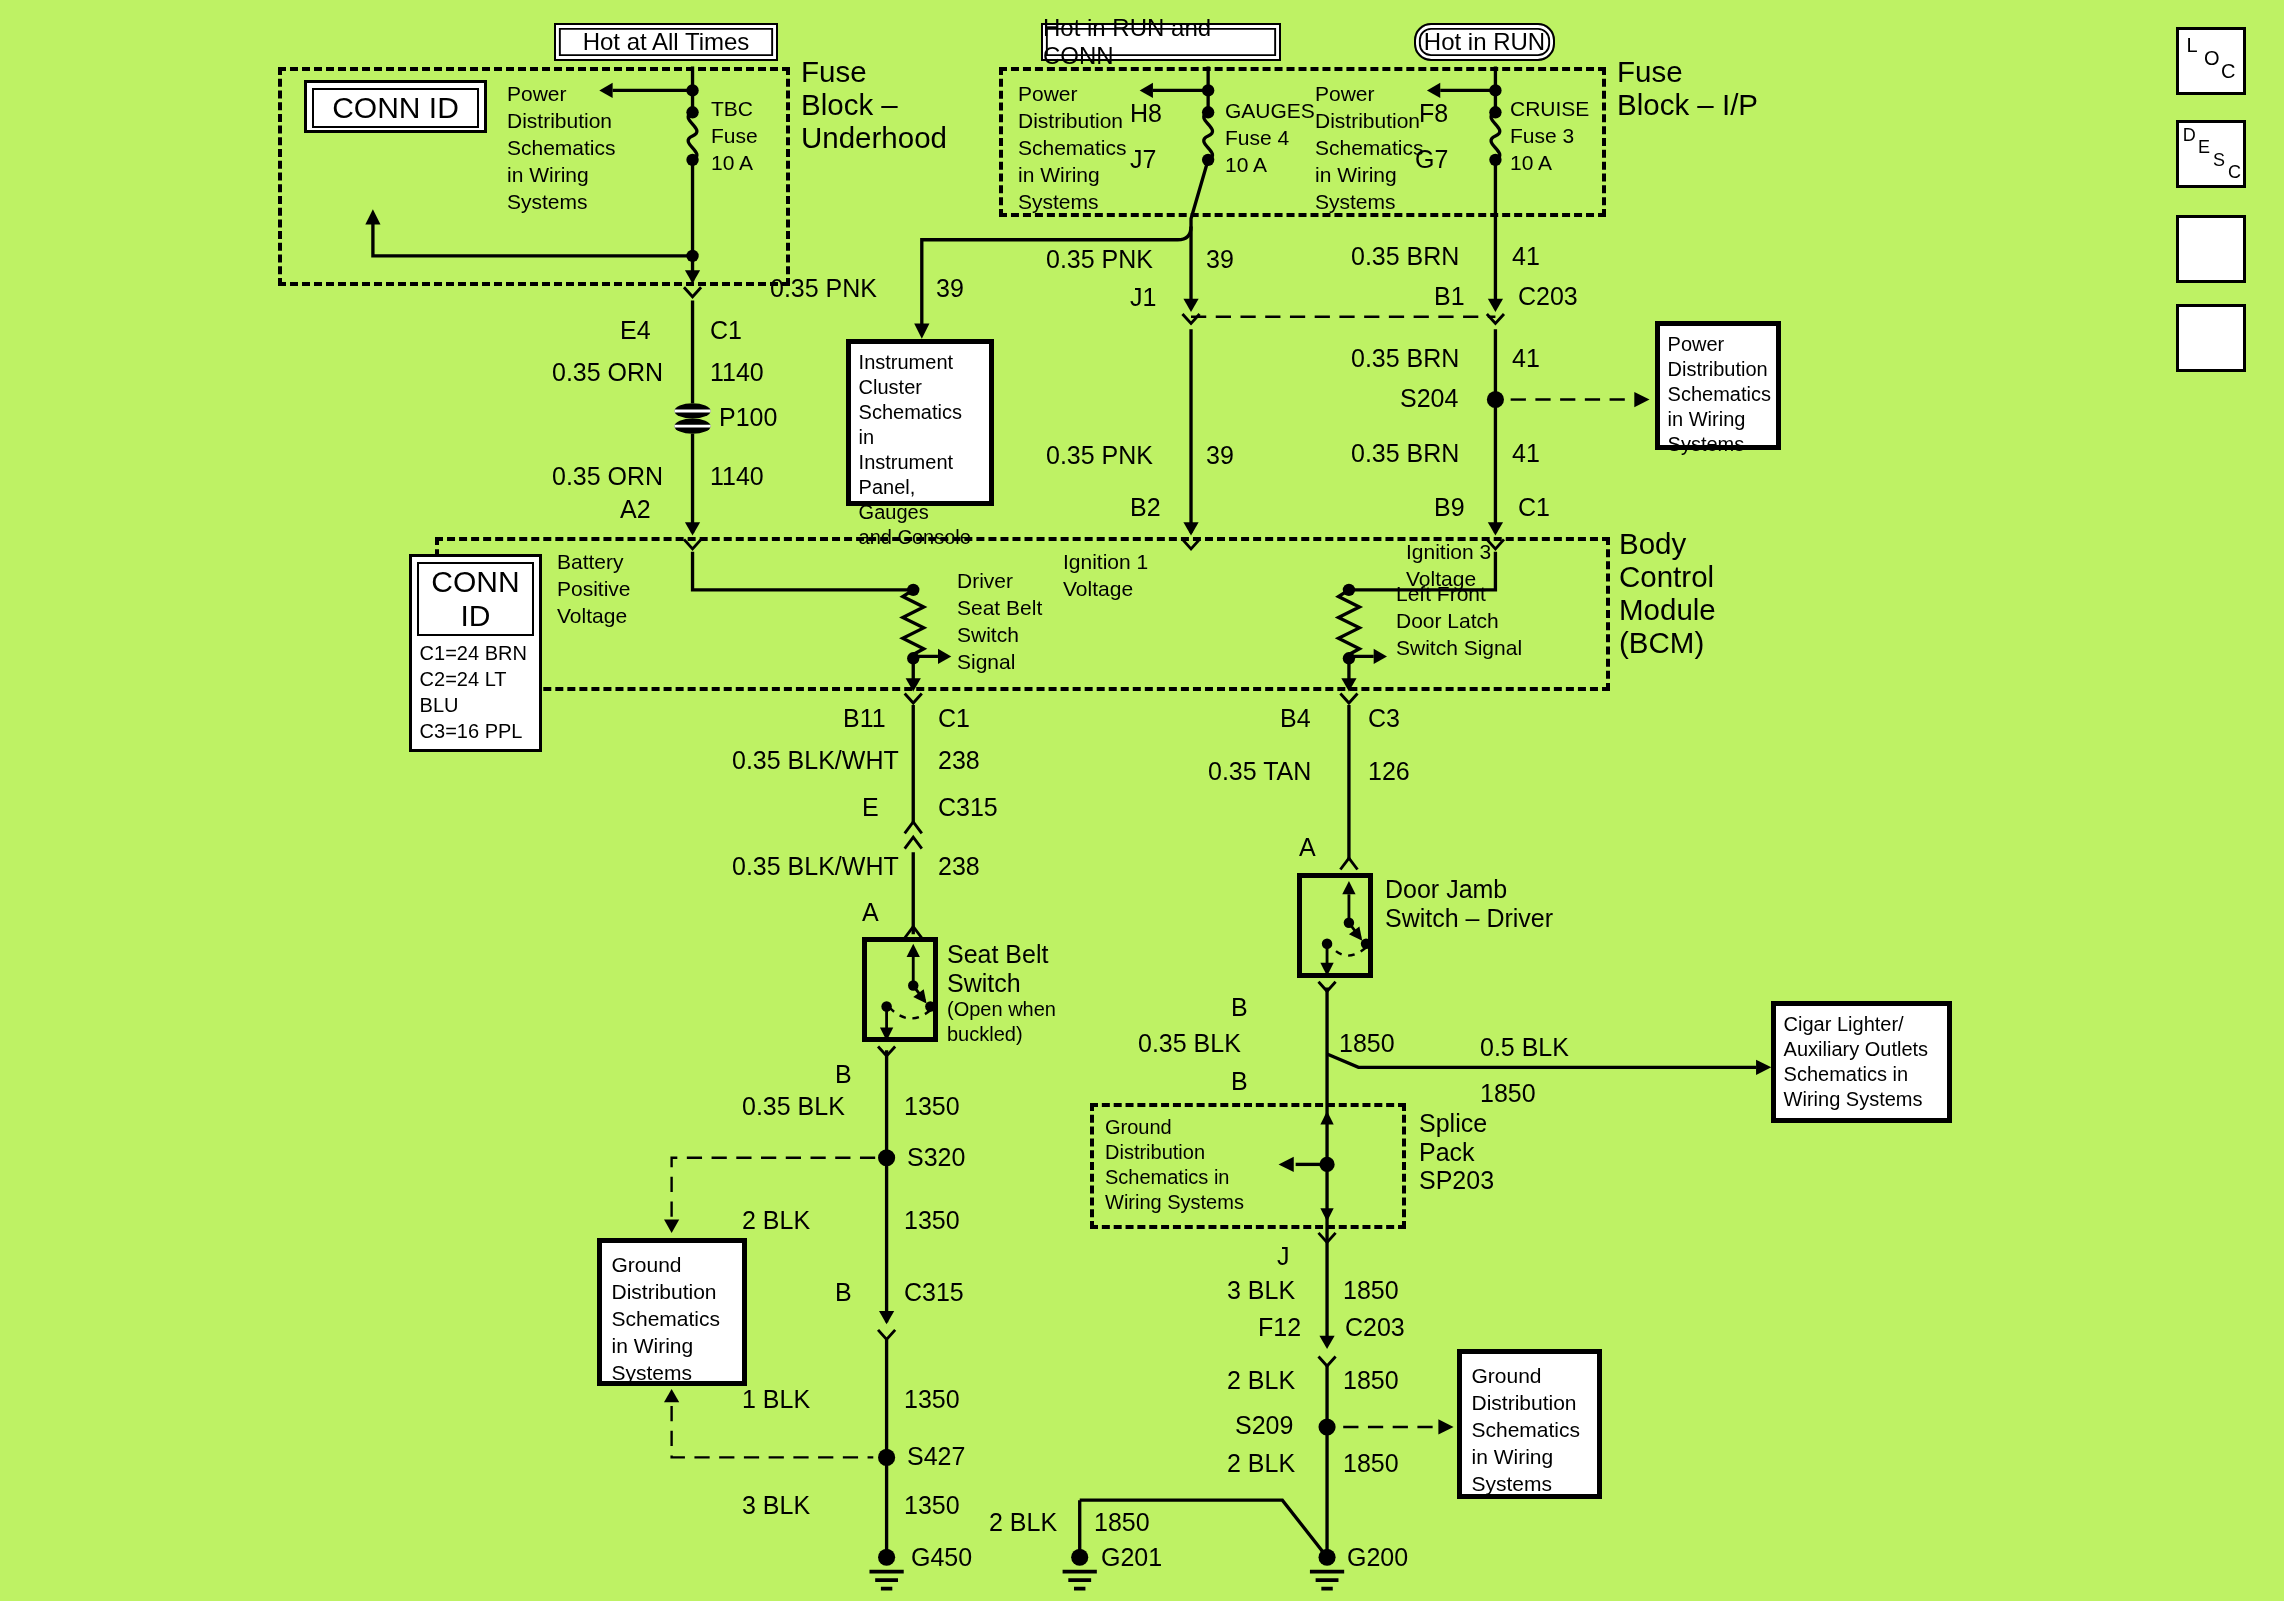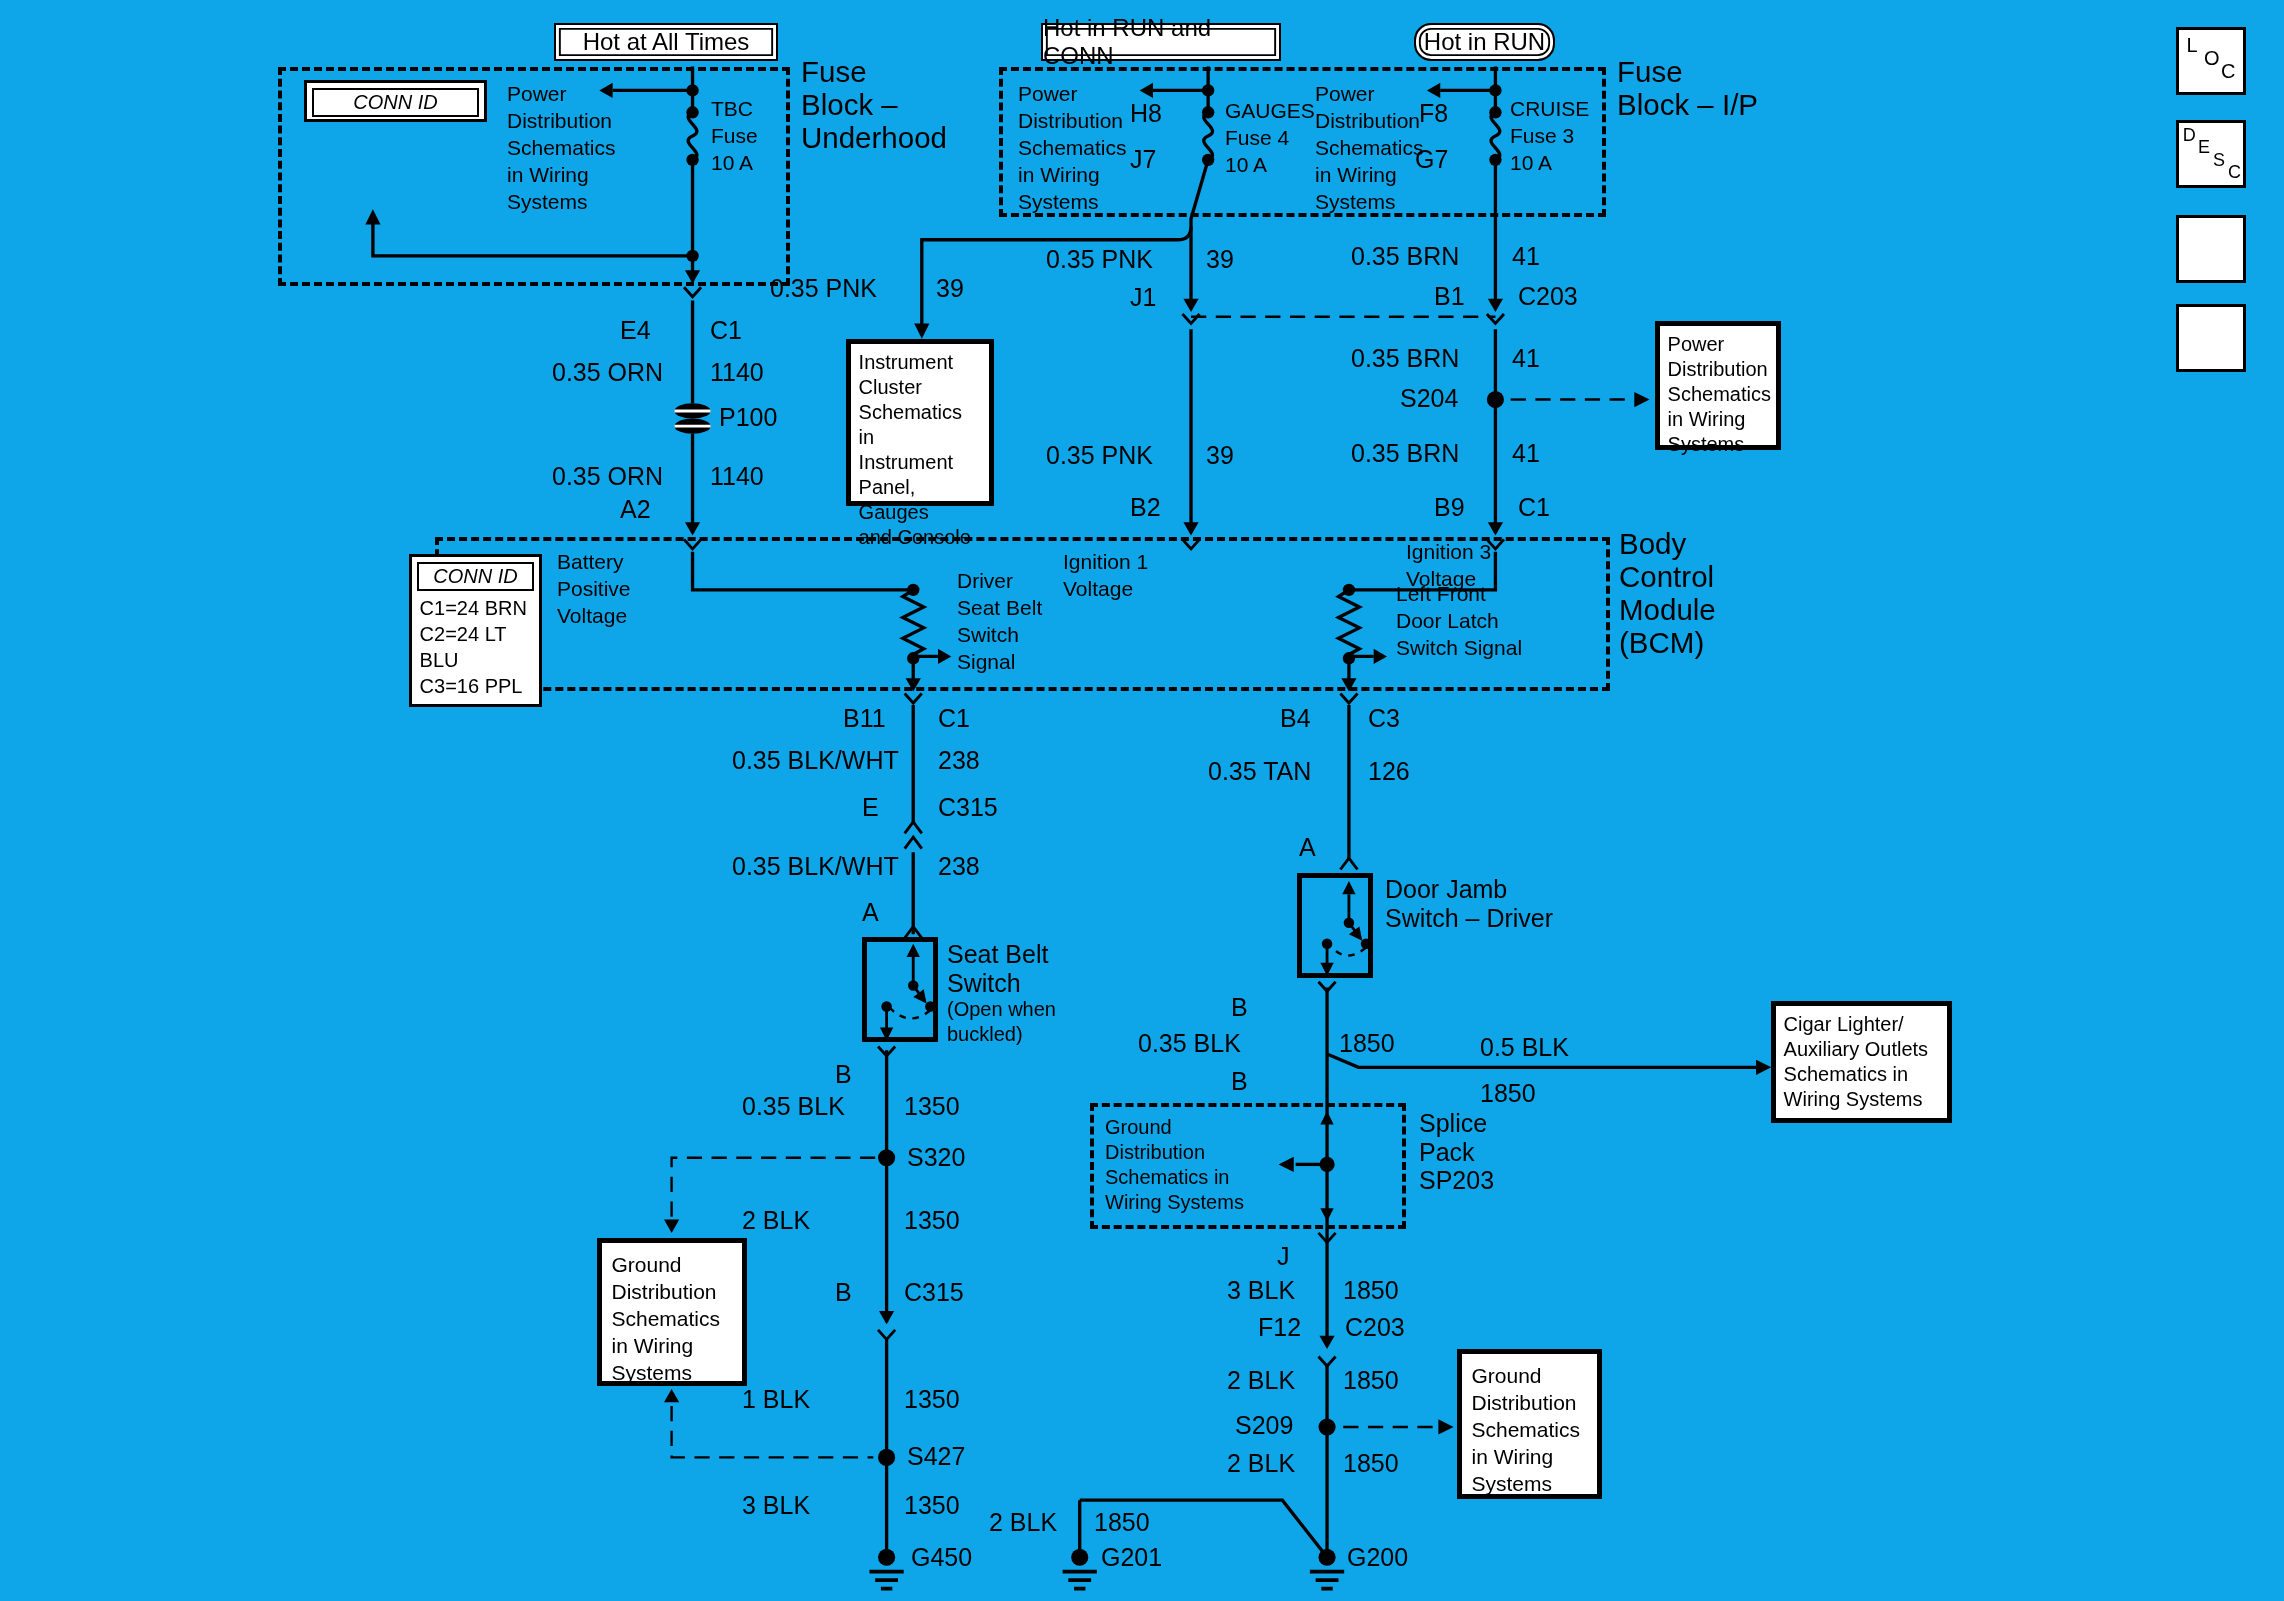--- a/index.html
+++ b/index.html
@@ -1,32 +1,32 @@
 <!DOCTYPE html>
 <html style="font-size:15px"><head>
 <meta charset="utf-8">
 <style>
   html,body{margin:0;padding:0;background:#fff;}
-  #page{position:relative;width:2285px;height:1602px;background:#0ea5e9;
+  #page{position:relative;width:2285px;height:1602px;background:#bef264;
         font-family:"Liberation Sans", sans-serif;color:#000;overflow:hidden;}
   svg.layer{position:absolute;left:0;top:0;z-index:1;}
   .t{position:absolute;white-space:pre-line;color:#000;z-index:2;}
   .s21{font-size:20px;line-height:25px;}
   .s22{font-size:21px;line-height:27px;}
   .s26{font-size:25px;line-height:28.5px;}
   .s30{font-size:29.5px;line-height:33px;}
   .ra{text-align:left;}
   .box,.dashed,.connid,.switchbox,.banner,.legendbtn{box-sizing:border-box;position:absolute;z-index:2;}
   .box{border:5.7px solid #000;background:#fff;padding:7.6px 9.5px;}
   .dashed{border:4.8px dashed #000;background:transparent;z-index:1;}
   .switchbox{border:5.7px solid #000;background:transparent;}
   .banner{border:2.9px solid #000;box-shadow:inset 0 0 0 2.9px #fff, inset 0 0 0 4.8px #000;
           display:flex;align-items:center;justify-content:center;font-size:24px;background:#fff;}
   .connid{border:3.8px solid #000;background:#fff;}
-  .connid .hd{border:2.9px solid #000;margin:4.8px 4.8px 1.9px 4.8px;text-align:center;font-size:20px;padding:1px 0;font-style:italic;}
+  .connid .hd{border:2.9px solid #000;margin:4.8px 4.8px 1.9px 4.8px;text-align:center;font-size:30px;padding:1px 0;}
   .connid .bd{padding:1.9px 7.6px 5.7px 7.6px;font-size:20px;line-height:26px;white-space:pre-line;}
   .legendbtn{border:3.8px solid #000;background:#fff;}
   .legendbtn span{position:absolute;font-size:20px;}
 </style>
 </head>
 <body>
 
 <div id="page">
 
   <svg class="layer" width="2285" height="1602" viewBox="0 0 2402 1684">

